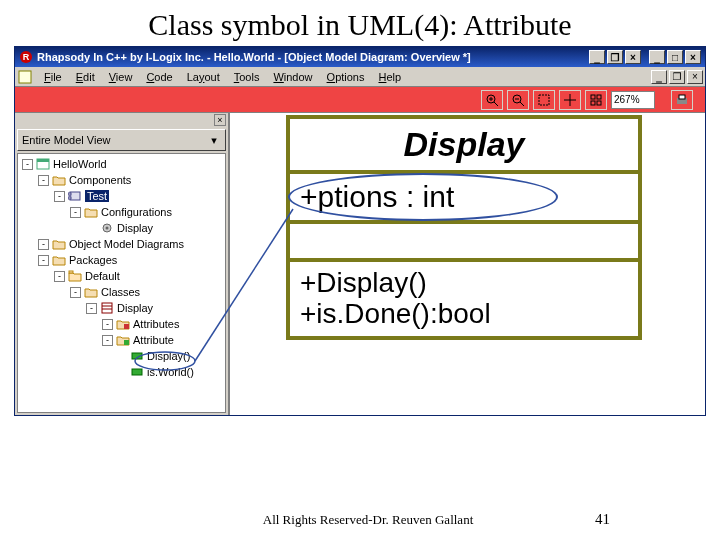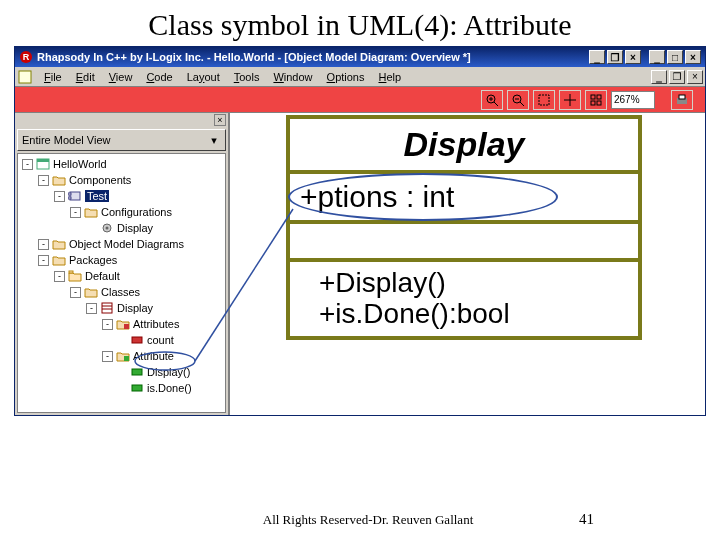--- a/index.html
+++ b/index.html
@@ -46,30 +46,30 @@
   
   .canvas { flex:1; background:#fff; position:relative; }
 
   
   .uml { position:absolute; left:56px; top:2px; width:356px; border:4px solid #7a7a1a; background:#fff; }
   .uml .sec { border-bottom:4px solid #7a7a1a; padding:6px 10px; }
   .uml .sec:last-child{border-bottom:none;}
   .uml-name { font: italic bold 34px Arial; text-align:center; }
   .uml-attr { font: 30px Arial; }
   .uml-gap { height:38px; }
-  .uml-ops { font: 28px Arial; line-height:1.1;margin-left:19px; }
+  .uml-ops { font: 28px Arial; line-height:1.1; }
 
   
   .oval { position:absolute; left:58px; top:60px; width:270px; height:48px; border:2px solid #3050a0; border-radius:50%; pointer-events:none;}
   
   svg.overlay{position:absolute; inset:0; width:100%; height:100%; pointer-events:none;}
 
   
   .footer { position:absolute; bottom:12px; left:8px; width:100%; font-family:"Times New Roman",serif; font-size:13px; text-align:center;}
-  .pagenum { position:absolute; bottom:12px; right:126px; font-family:"Times New Roman",serif; font-size:15px;}
+  .pagenum { position:absolute; bottom:12px; right:110px; font-family:"Times New Roman",serif; font-size:15px;}
 </style>
 </head>
 <body>
 
 <div class="slide">
   <div class="slide-title">Class symbol in UML(4): Attribute</div>
 
   <div class="app">
 
     <div class="titlebar">
@@ -268,56 +268,47 @@
             <div class="node ind5">
               <span class="tw">-</span>
               <span class="ic">
                 <svg width="14" height="12">
                   <path d="M1 3h4l1 1h7v7H1z" fill="#f5deb3" stroke="#b8860b"></path>
                   <rect x="8" y="6" width="5" height="5" fill="#c33"></rect>
                 </svg>
               </span>
               <span class="lbl">Attributes</span>
             </div>
+            <div class="node ind5">
+              <span class="tw">-</span>
+              <span class="ic">
+                <svg width="14" height="12">
+                  <path d="M1 3h4l1 1h7v7H1z" fill="#f5deb3" stroke="#b8860b"></path>
+                  <rect x="8" y="6" width="5" height="5" fill="#3a3"></rect>
+                </svg>
+              </span>
+              <span class="lbl">Attribute</span>
+            </div>
             <div class="node ind5" style="padding-left: 98px;">
               <span style="width:14px;display:inline-block"></span>
               <span class="ic">
                 <svg width="14" height="12">
-                  <rect x="2" y="3" width="10" height="6" fill="#c33" stroke="#800"></rect>
-                </svg>
-              </span>
-              <span class="lbl">count</span>
-            </div>
-            <div class="node ind5">
-              <span class="tw">-</span>
-              <span class="ic">
-                <svg width="14" height="12">
-                  <path d="M1 3h4l1 1h7v7H1z" fill="#f5deb3" stroke="#b8860b"></path>
-                  <rect x="8" y="6" width="5" height="5" fill="#3a3"></rect>
-                </svg>
-              </span>
-              <span class="lbl">Attribute</span>
+                  <rect x="2" y="3" width="10" height="6" fill="#3a3" stroke="#060"></rect>
+                </svg>
+              </span>
+              <span class="lbl">Display()</span>
             </div>
             <div class="node ind5" style="padding-left: 98px;">
               <span style="width:14px;display:inline-block"></span>
               <span class="ic">
                 <svg width="14" height="12">
                   <rect x="2" y="3" width="10" height="6" fill="#3a3" stroke="#060"></rect>
                 </svg>
               </span>
-              <span class="lbl">Display()</span>
-            </div>
-            <div class="node ind5" style="padding-left: 98px;">
-              <span style="width:14px;display:inline-block"></span>
-              <span class="ic">
-                <svg width="14" height="12">
-                  <rect x="2" y="3" width="10" height="6" fill="#3a3" stroke="#060"></rect>
-                </svg>
-              </span>
-              <span class="lbl">is.Done()</span>
+              <span class="lbl">is.World()</span>
             </div>
           </div>
       </div>
 
       <div class="canvas">
         <div class="uml">
           <div class="sec uml-name">Display</div>
           <div class="sec" style="position:relative;">
             <div class="uml-attr">+ptions : int</div>
           </div>

